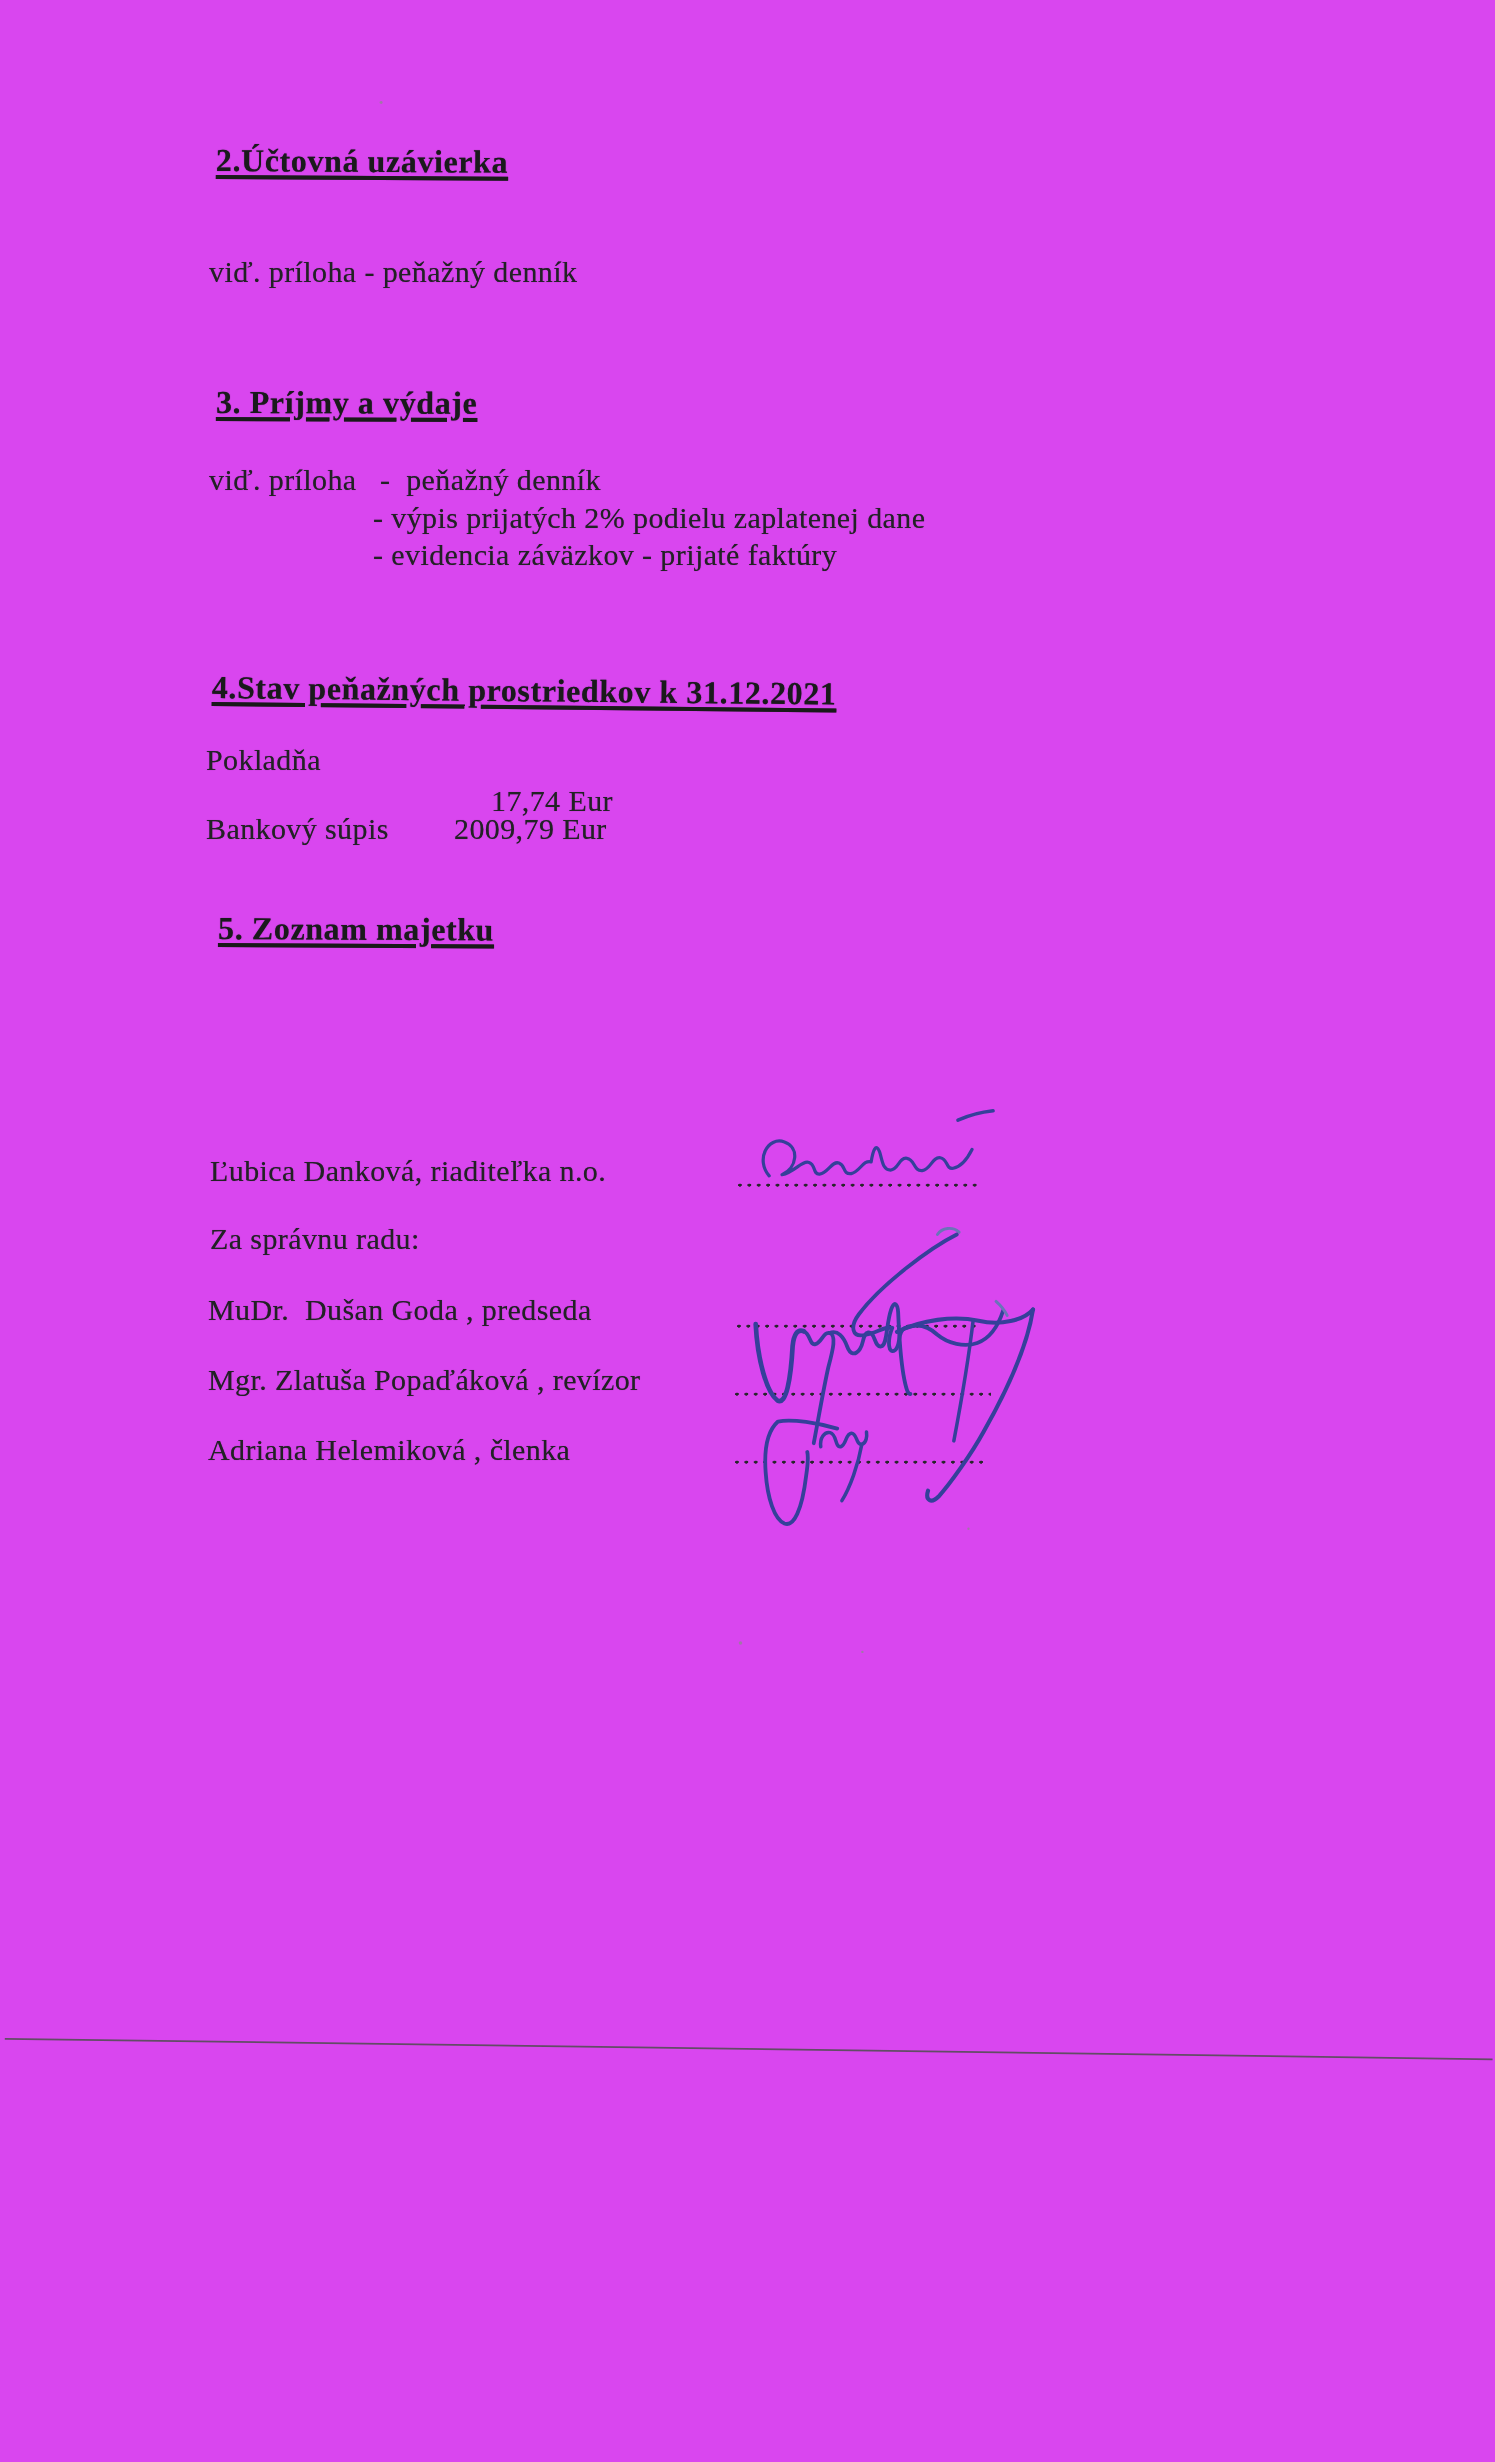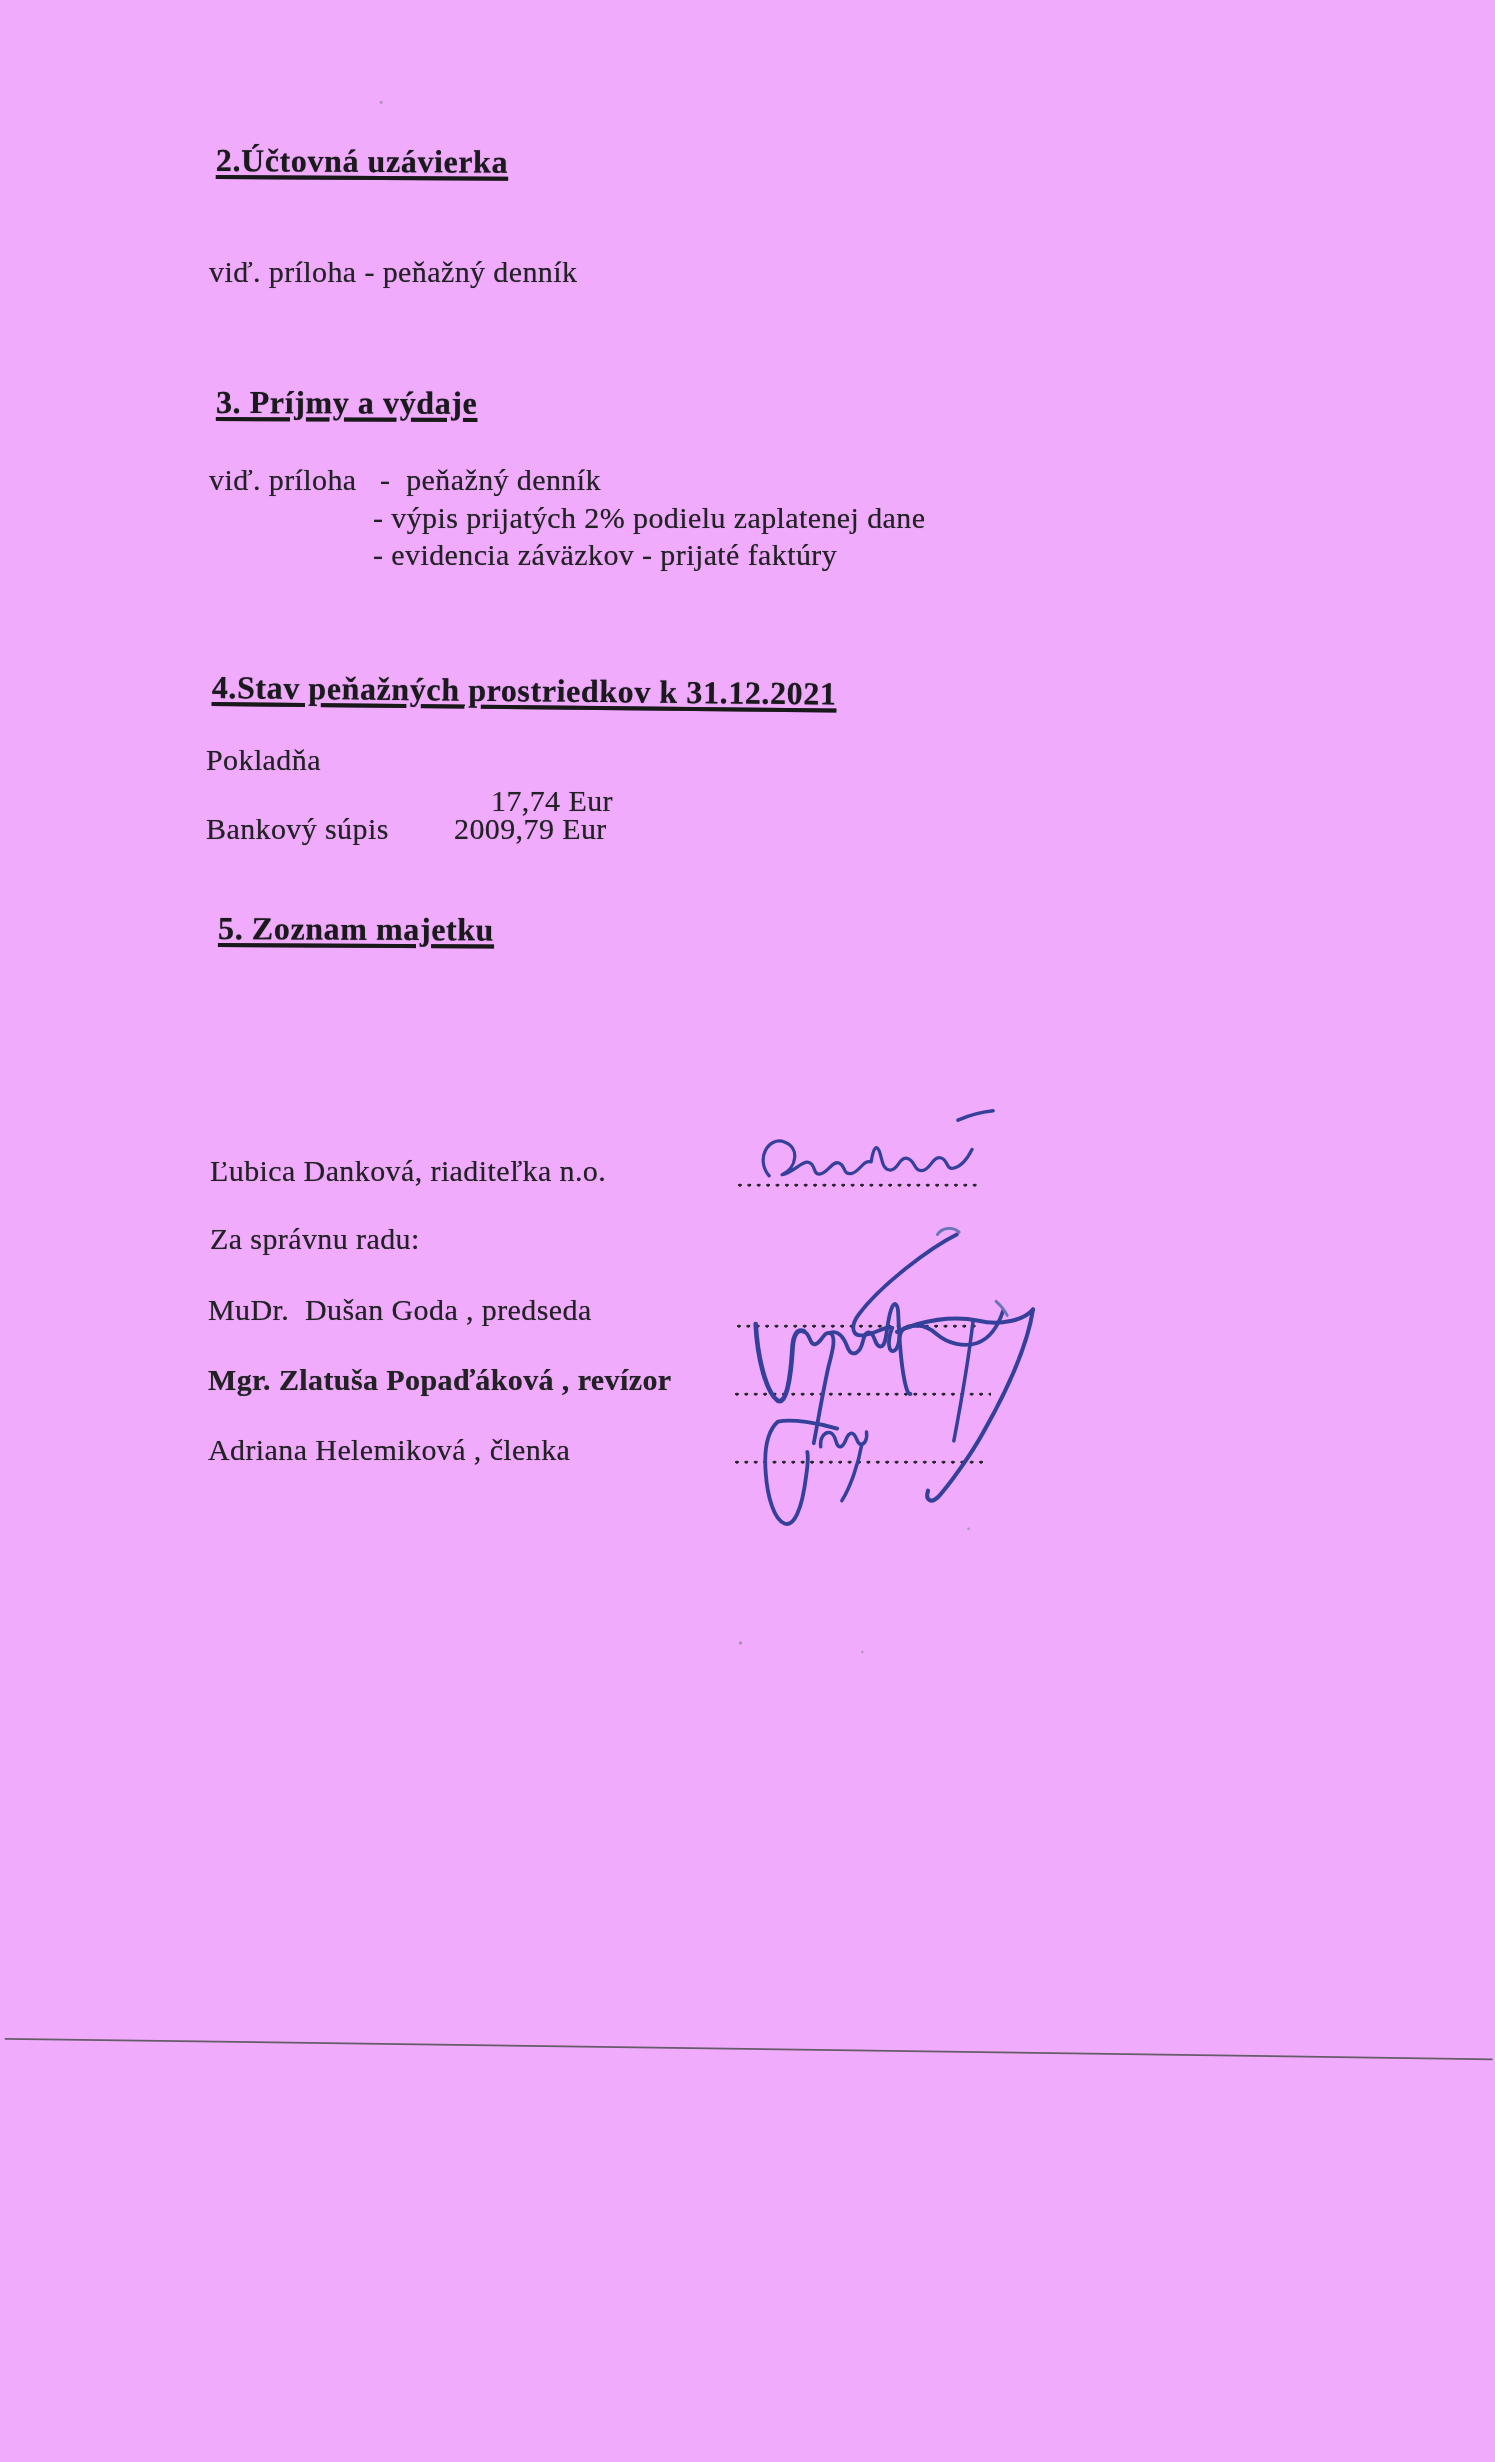--- a/index.html
+++ b/index.html
@@ -1,19 +1,19 @@
 <!DOCTYPE html>
 <html style="font-size:9.4px"><head>
 <meta charset="utf-8">
 <style>
   html,body{margin:0;padding:0;background:#e8e8e8;}
   .page{
     position:relative;
     width:1495px;height:2462px;
-    background:#f0abfc;
+    background:#d946ef;
     overflow:hidden;
     font-family:"Liberation Serif","DejaVu Serif",serif;
     color:#1d1d1f;
   }
   .txt{
     position:absolute;
     font-size:30px;
     line-height:1.0;
     letter-spacing:0.4px;
     white-space:pre;
@@ -65,21 +65,21 @@
   <div class="txt" style="left:206px;top:745px;">Pokladňa</div>
   <div class="txt" style="left:491px;top:745px;margin-top:41px;">17,74 Eur</div>
   <div class="txt" style="left:206px;top:814px;">Bankový súpis</div>
   <div class="txt" style="left:454px;top:814px;">2009,79 Eur</div>
 
   <div class="heading" style="left:210px;top:912px;padding-left:8.2px;padding-right:9.4px;transform:rotate(0.3deg);transform-origin:left top;">5. Zoznam majetku</div>
 
   <div class="txt" style="left:210px;top:1156px;">Ľubica Danková, riaditeľka n.o.</div>
   <div class="txt" style="left:210px;top:1224px;">Za správnu radu:</div>
   <div class="txt" style="left:208px;top:1295px;">MuDr.  Dušan Goda , predseda</div>
-  <div class="txt" style="left:208px;top:1365px;font-weight:bold;">Mgr. Zlatuša Popaďáková , revízor</div>
+  <div class="txt" style="left:208px;top:1365px;">Mgr. Zlatuša Popaďáková , revízor</div>
   <div class="txt" style="left:208px;top:1435px;">Adriana Helemiková , členka</div>
 
   <div class="dotline" style="left:738px;top:1183px;width:240px;"></div>
   <div class="dotline" style="left:737px;top:1324px;width:244px;"></div>
   <div class="dotline" style="left:735px;top:1392px;width:256px;"></div>
   <div class="dotline" style="left:735px;top:1460px;width:253px;"></div>
 
   <svg class="sig-layer" width="1495" height="2462" viewBox="0 0 2550 4200">
 
     <g>

